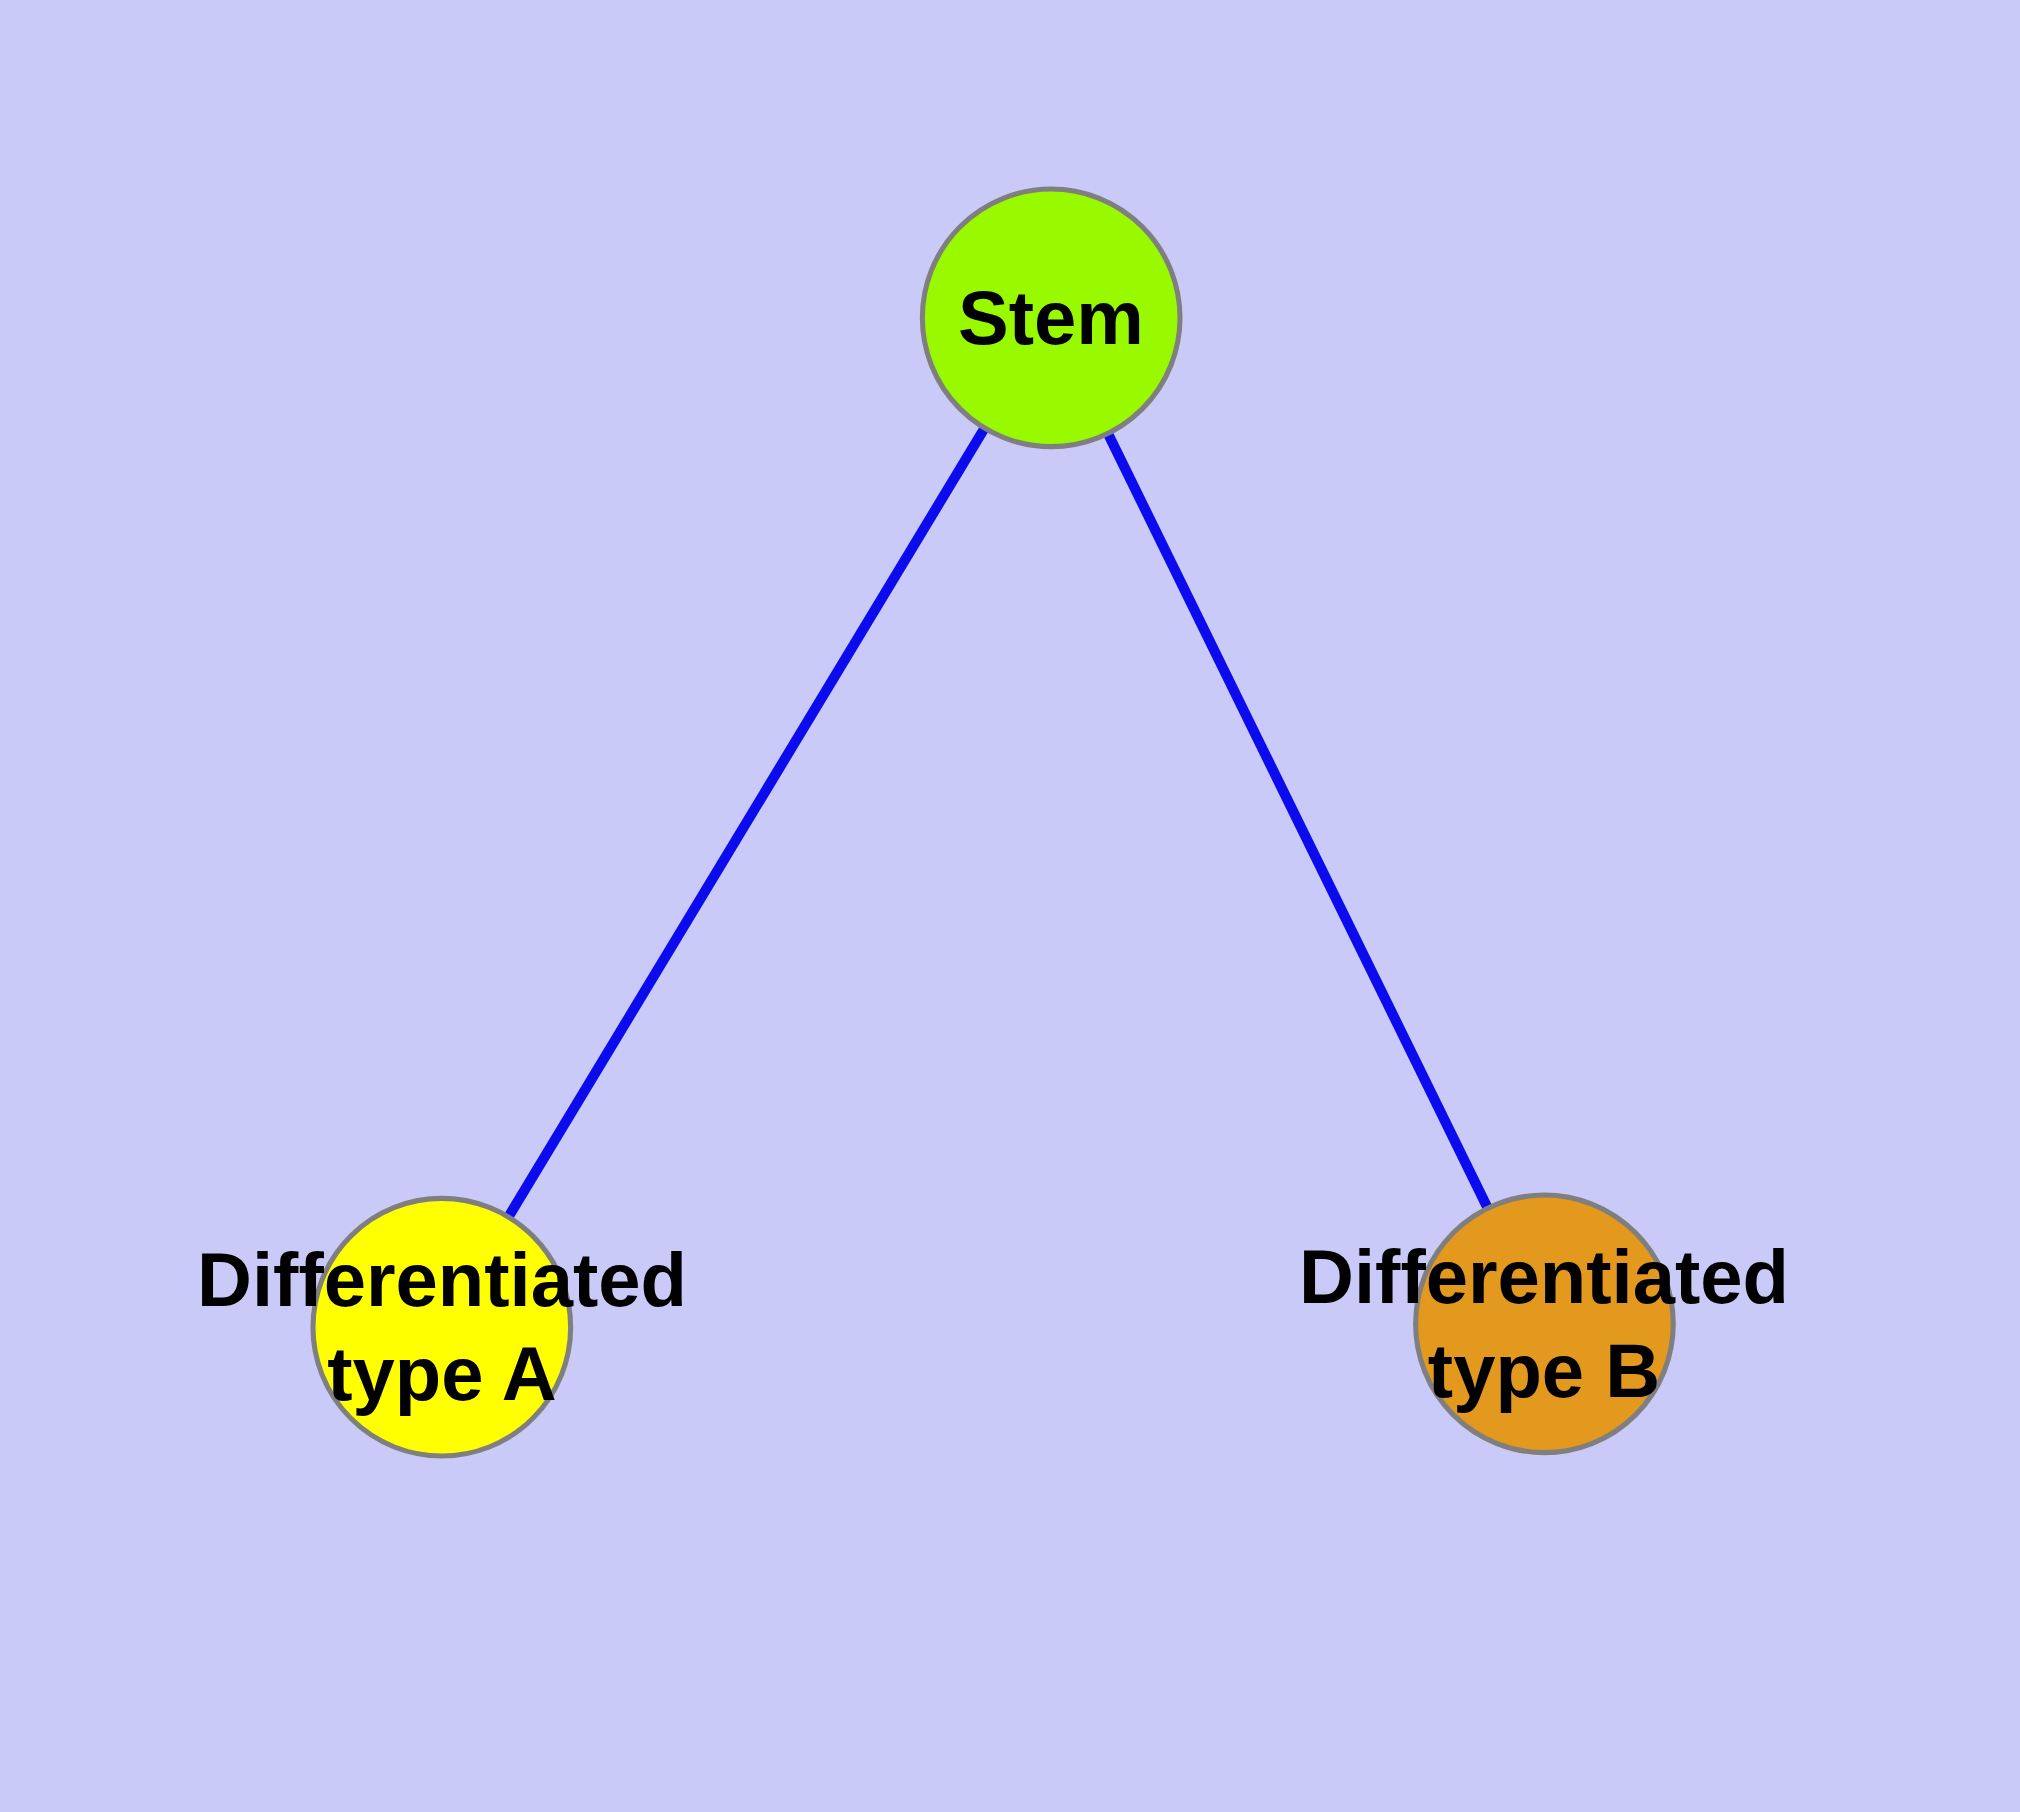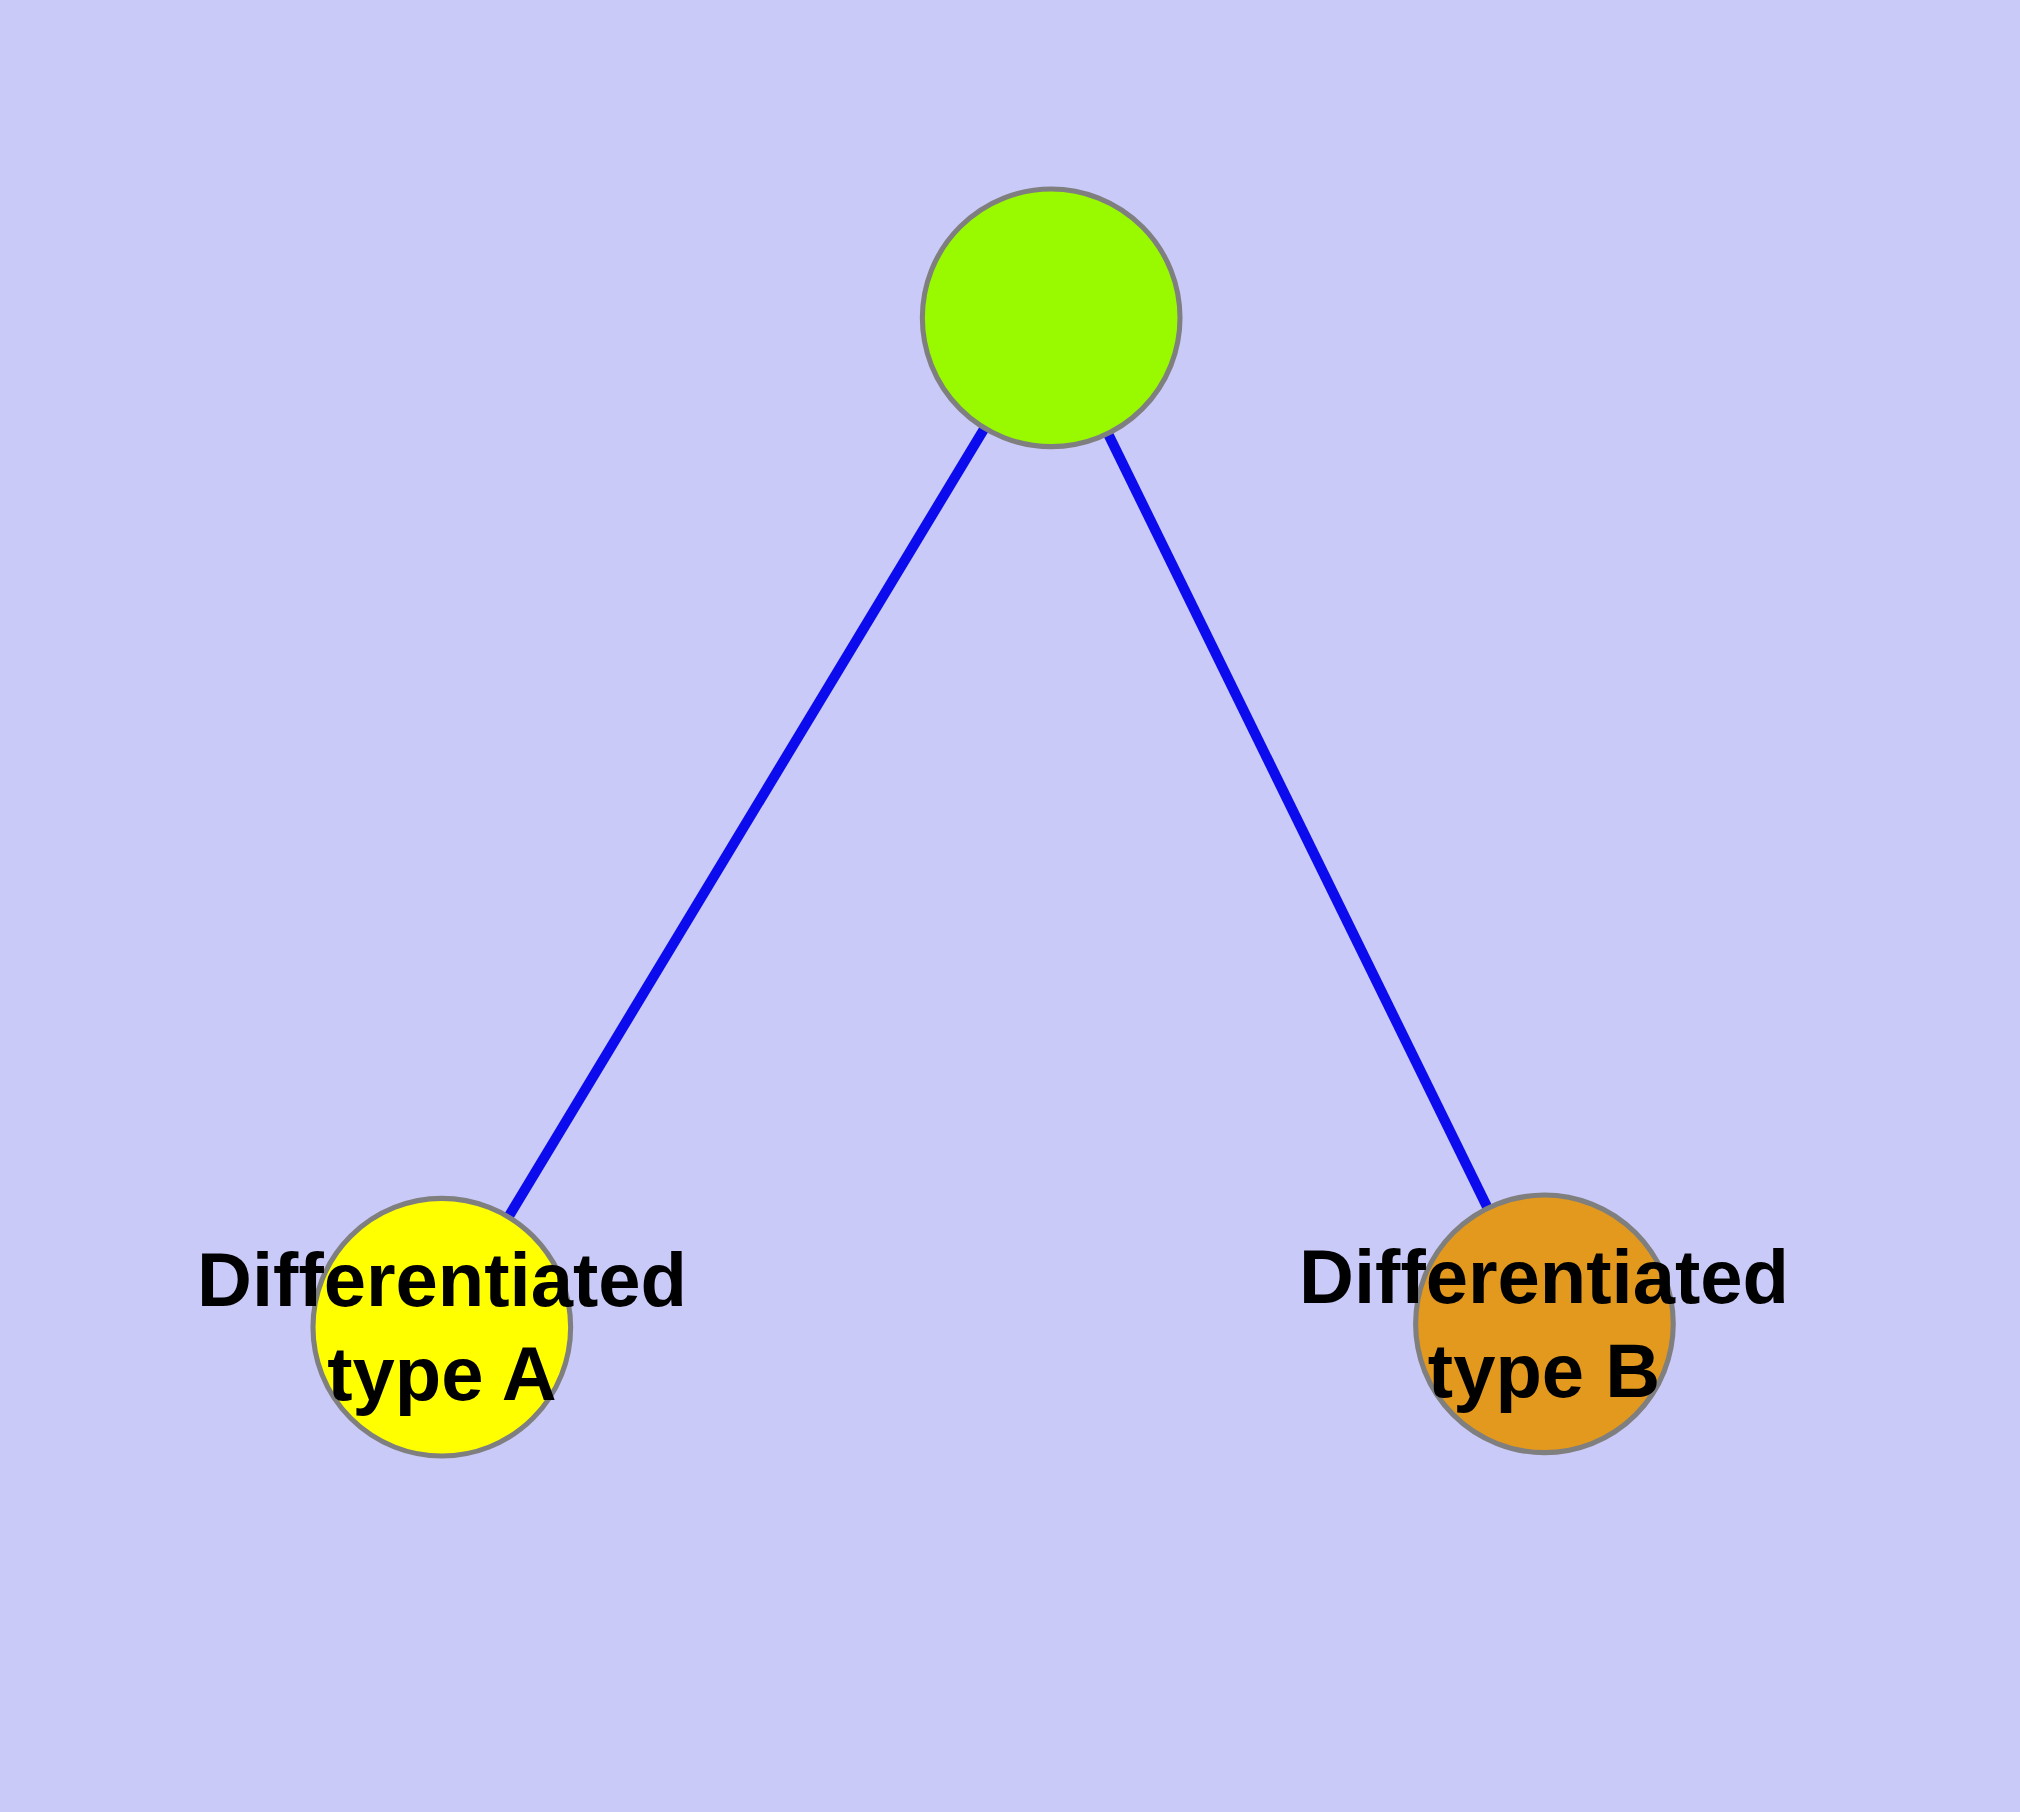--- a/index.html
+++ b/index.html
@@ -55,20 +55,21 @@
   <svg width="2021" height="1812" viewBox="0 0 2384 2138">
 
     <line class="edge" x1="1240" y1="375" x2="521" y2="1566" stroke="#0B0BEE"></line>
     <line class="edge" x1="1240" y1="375" x2="1822" y2="1562" stroke="#0B0BEE"></line>
 
     <circle class="node-circle" cx="1240" cy="375" r="152" fill="#99FA00"></circle>
     <circle class="node-circle" cx="521" cy="1566" r="152" fill="#FFFF00"></circle>
     <circle class="node-circle" cx="1822" cy="1562" r="152" fill="#E3981E"></circle>
   </svg>
 
+  <div class="node-label label-stem">Stem</div>
 
   <div class="node-label label-diff-a">Differentiated
 type A</div>
 
   <div class="node-label label-diff-b">Differentiated
 type B</div>
 </div>
 
 
 </body></html>

